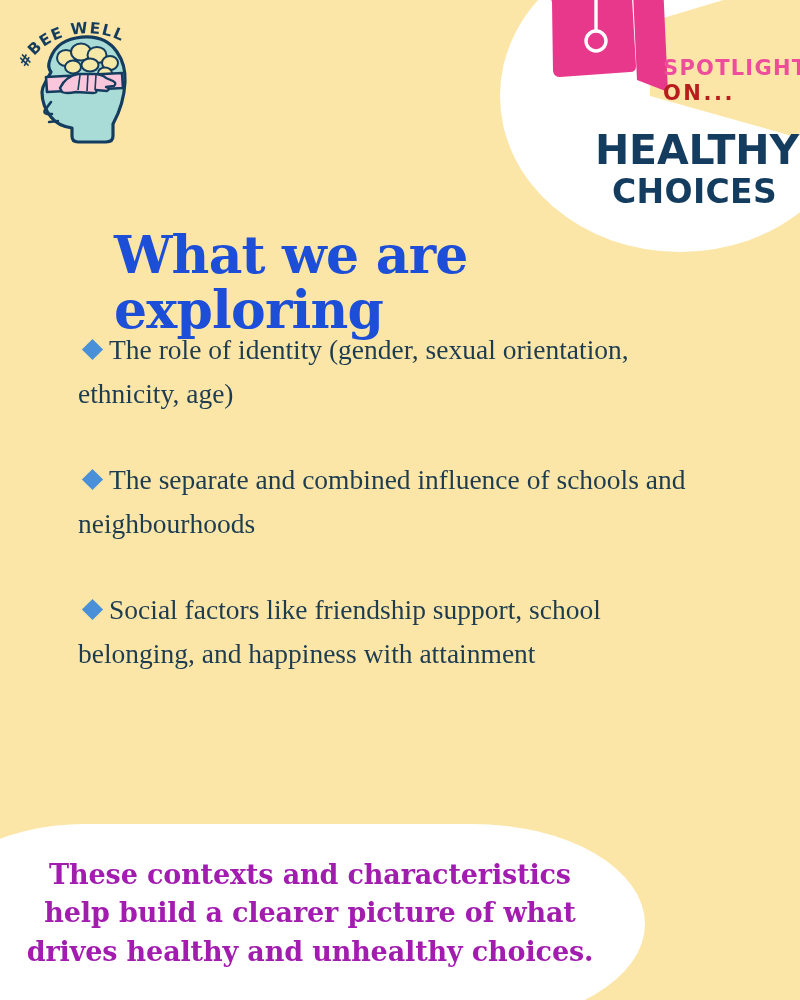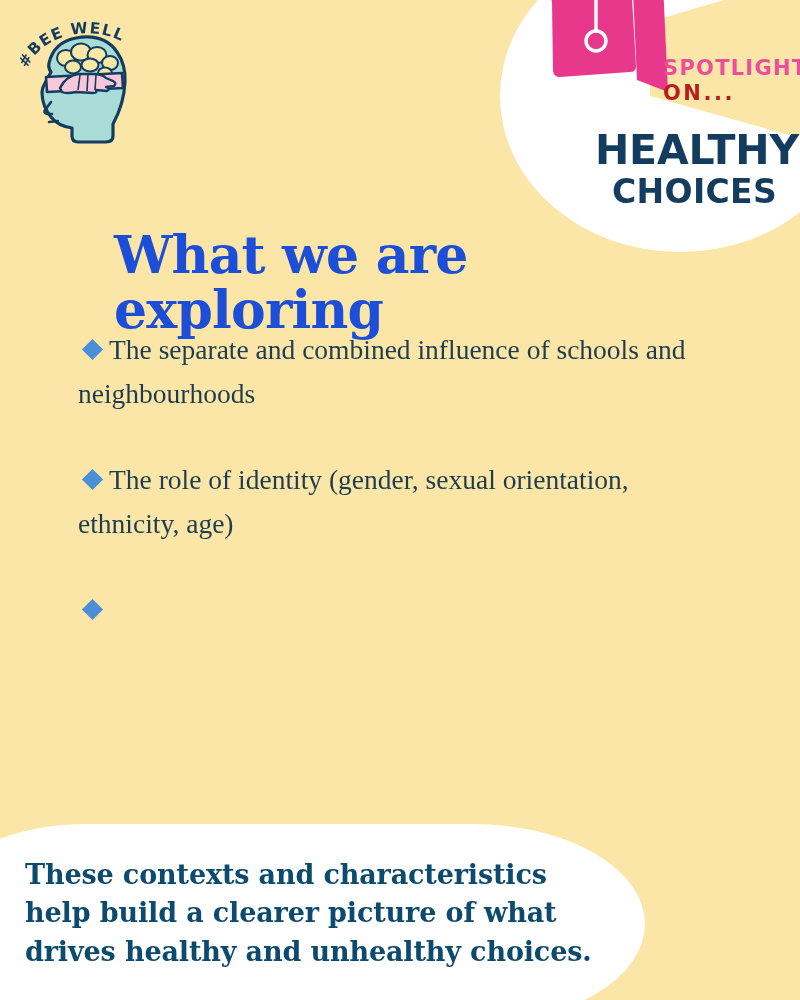--- a/index.html
+++ b/index.html
@@ -101,26 +101,26 @@
     position:absolute;
     left:-70px; top:824px;
     width:715px; height:200px;
     background:#FFFFFF;
     border-radius:170px 190px 190px 170px / 100px 110px 110px 100px;
   }
   #footer-text {
     position:absolute;
     left:95px; top:32px;
     width:570px;
-    text-align:left;
+    text-align:center;
     font-family:"DejaVu Serif", serif;
     font-weight:bold;
     font-size:27px;
     line-height:1.42;
-    color:#0c4a6e;
+    color:#a21caf;
     letter-spacing:-.005em;
   }
 </style>
 </head>
 <body>
 
 <div id="brand-logo">
   <svg viewBox="0 0 130 140" width="130" height="140" aria-hidden="true">
 
     <defs>
@@ -184,25 +184,25 @@
   <div class="badge-text" id="spotlight-on-line1">SPOTLIGHT</div>
   <div class="badge-text" id="spotlight-on-line2">ON...</div>
   <div class="badge-text" id="choices-word">CHOICES</div>
   <div class="badge-text" id="healthy-word">HEALTHY</div>
 </div>
 
 <h1 id="page-title">What we are exploring</h1>
 
 <ul id="exploring-list">
   <li class="bullet-item">
+    <span class="bullet-diamond"></span><span>The role of identity (gender, sexual orientation, ethnicity, age)</span>
+  </li>
+  <li class="bullet-item">
     <span class="bullet-diamond"></span><span>The separate and combined influence of schools and neighbourhoods</span>
   </li>
   <li class="bullet-item">
-    <span class="bullet-diamond"></span><span>The role of identity (gender, sexual orientation, ethnicity, age)</span>
-  </li>
-  <li class="bullet-item">
-    <span class="bullet-diamond"></span>
+    <span class="bullet-diamond"></span><span>Social factors like friendship support, school belonging, and happiness with attainment</span>
   </li>
 </ul>
 
 <div id="footer-callout">
   <div id="footer-text">These contexts and characteristics help build a clearer picture of what drives healthy and unhealthy choices.</div>
 </div>
 
 </body></html>

